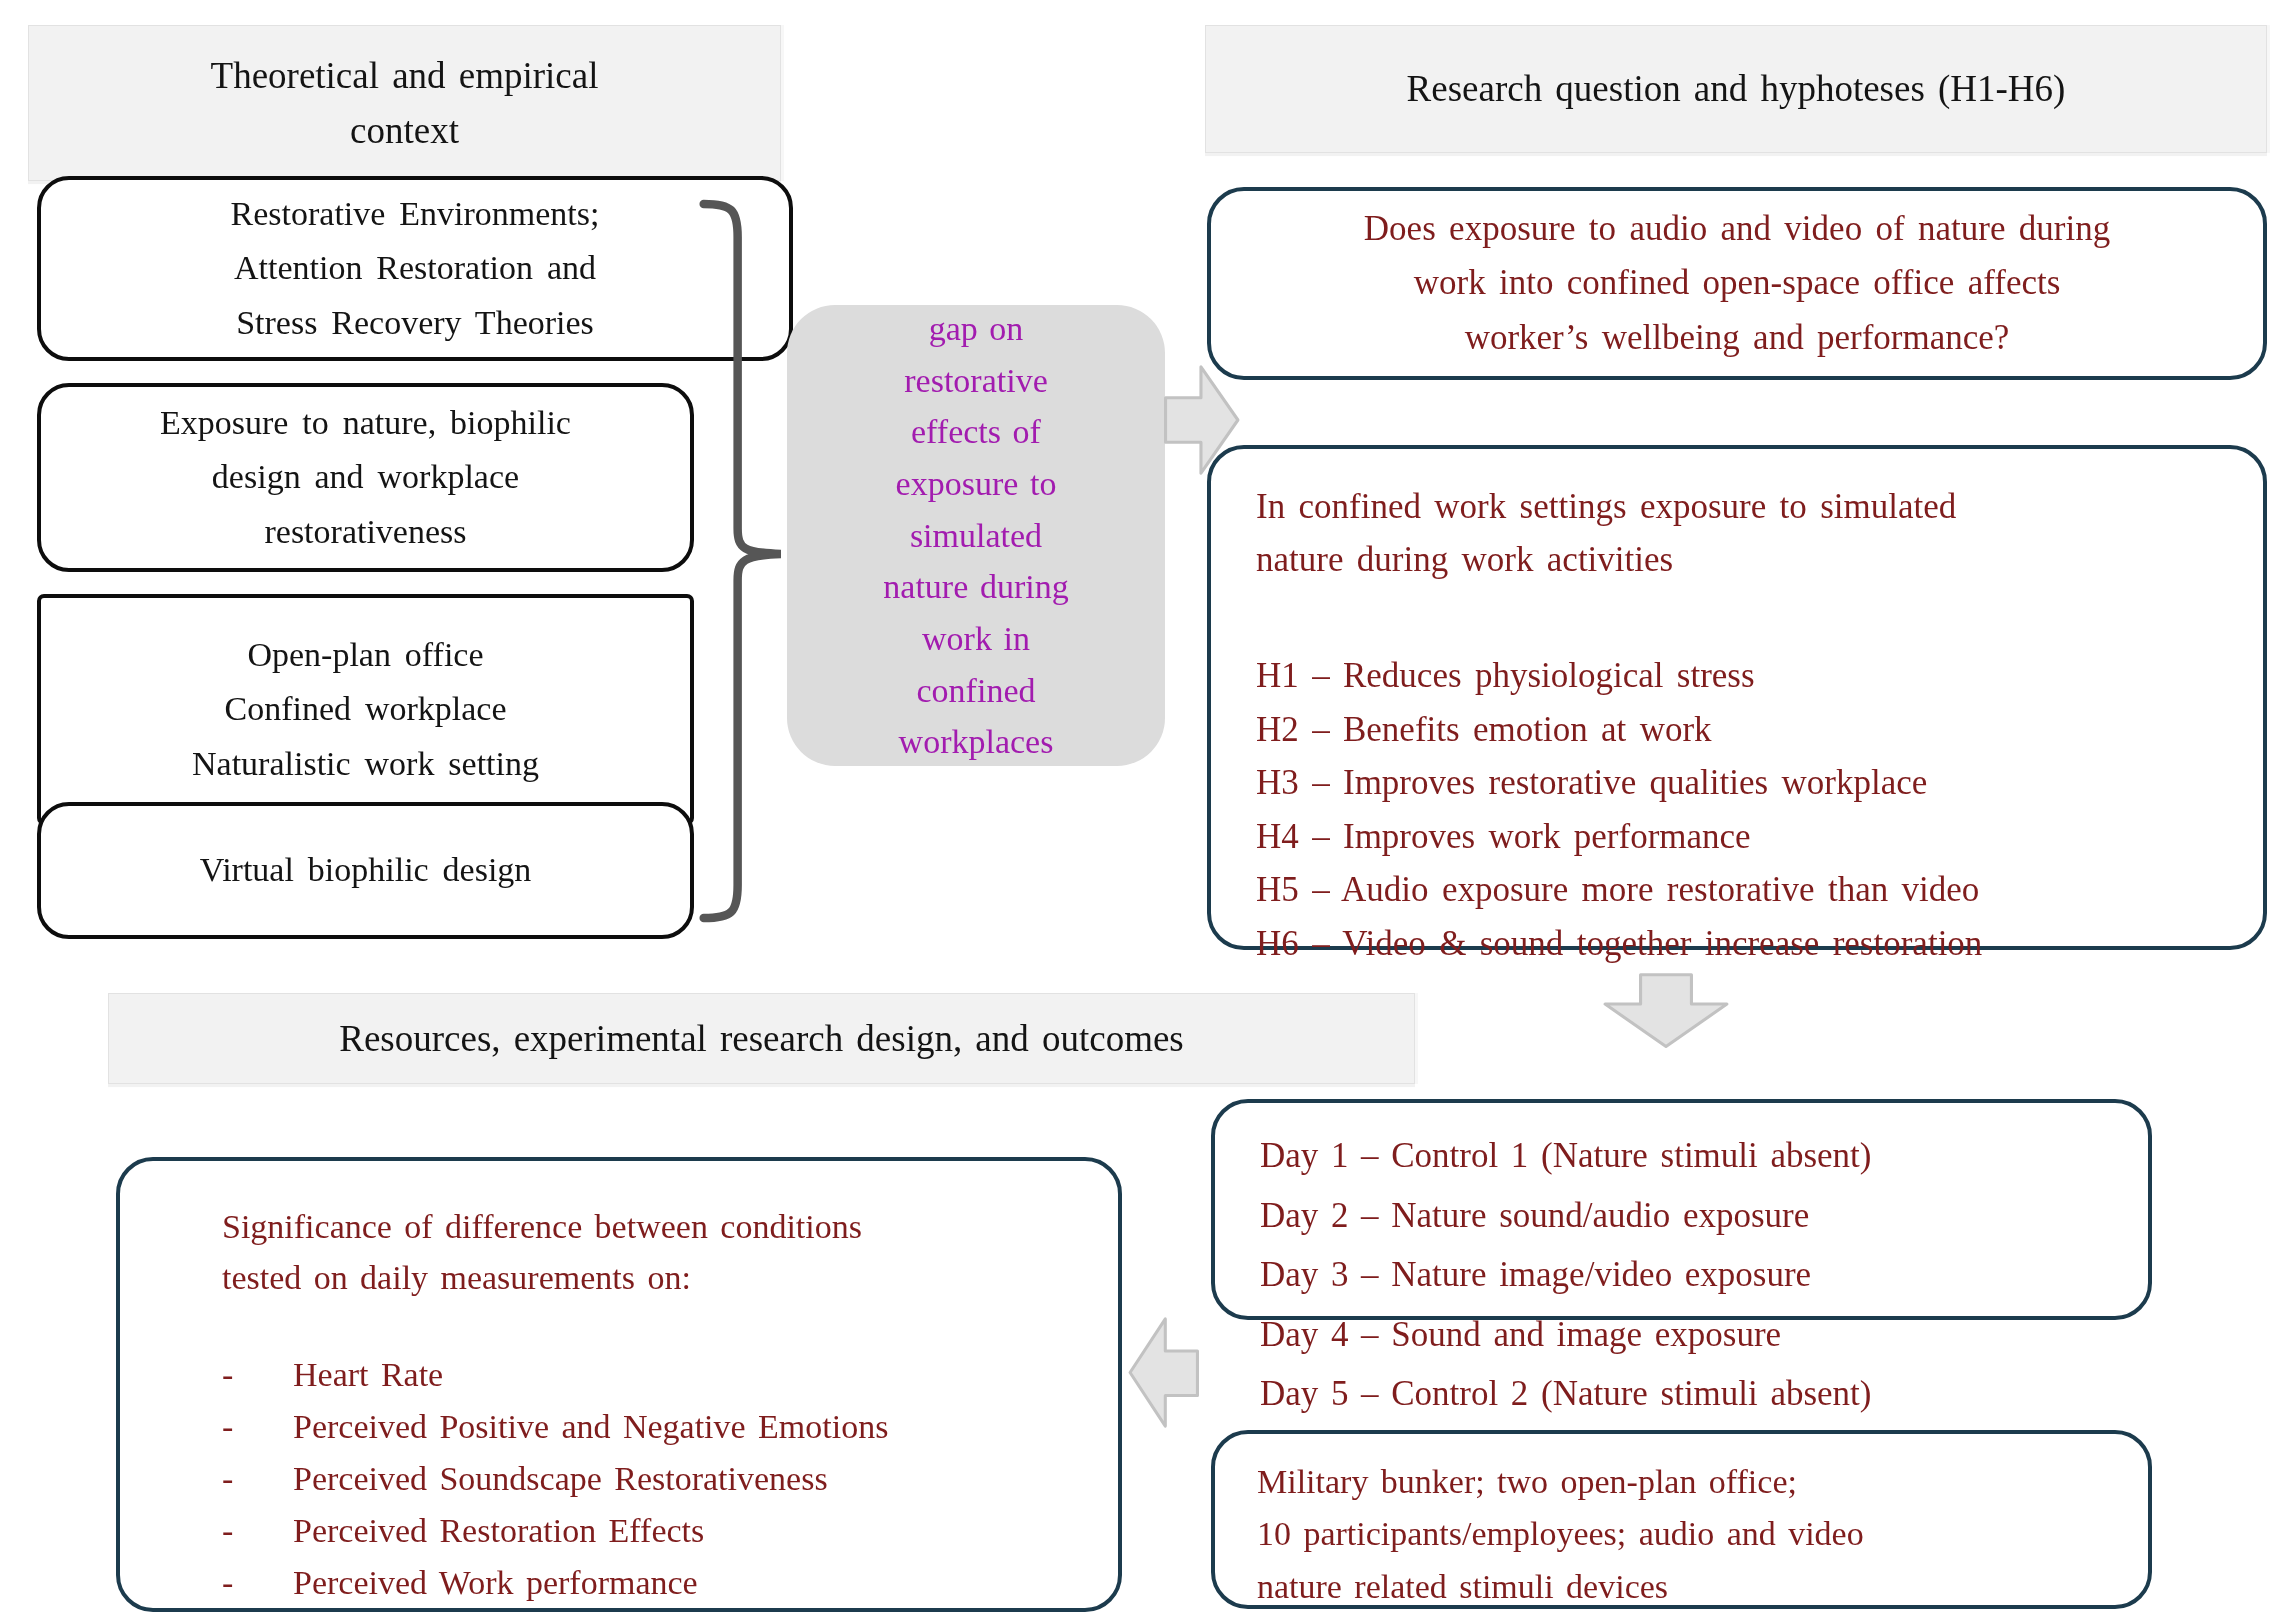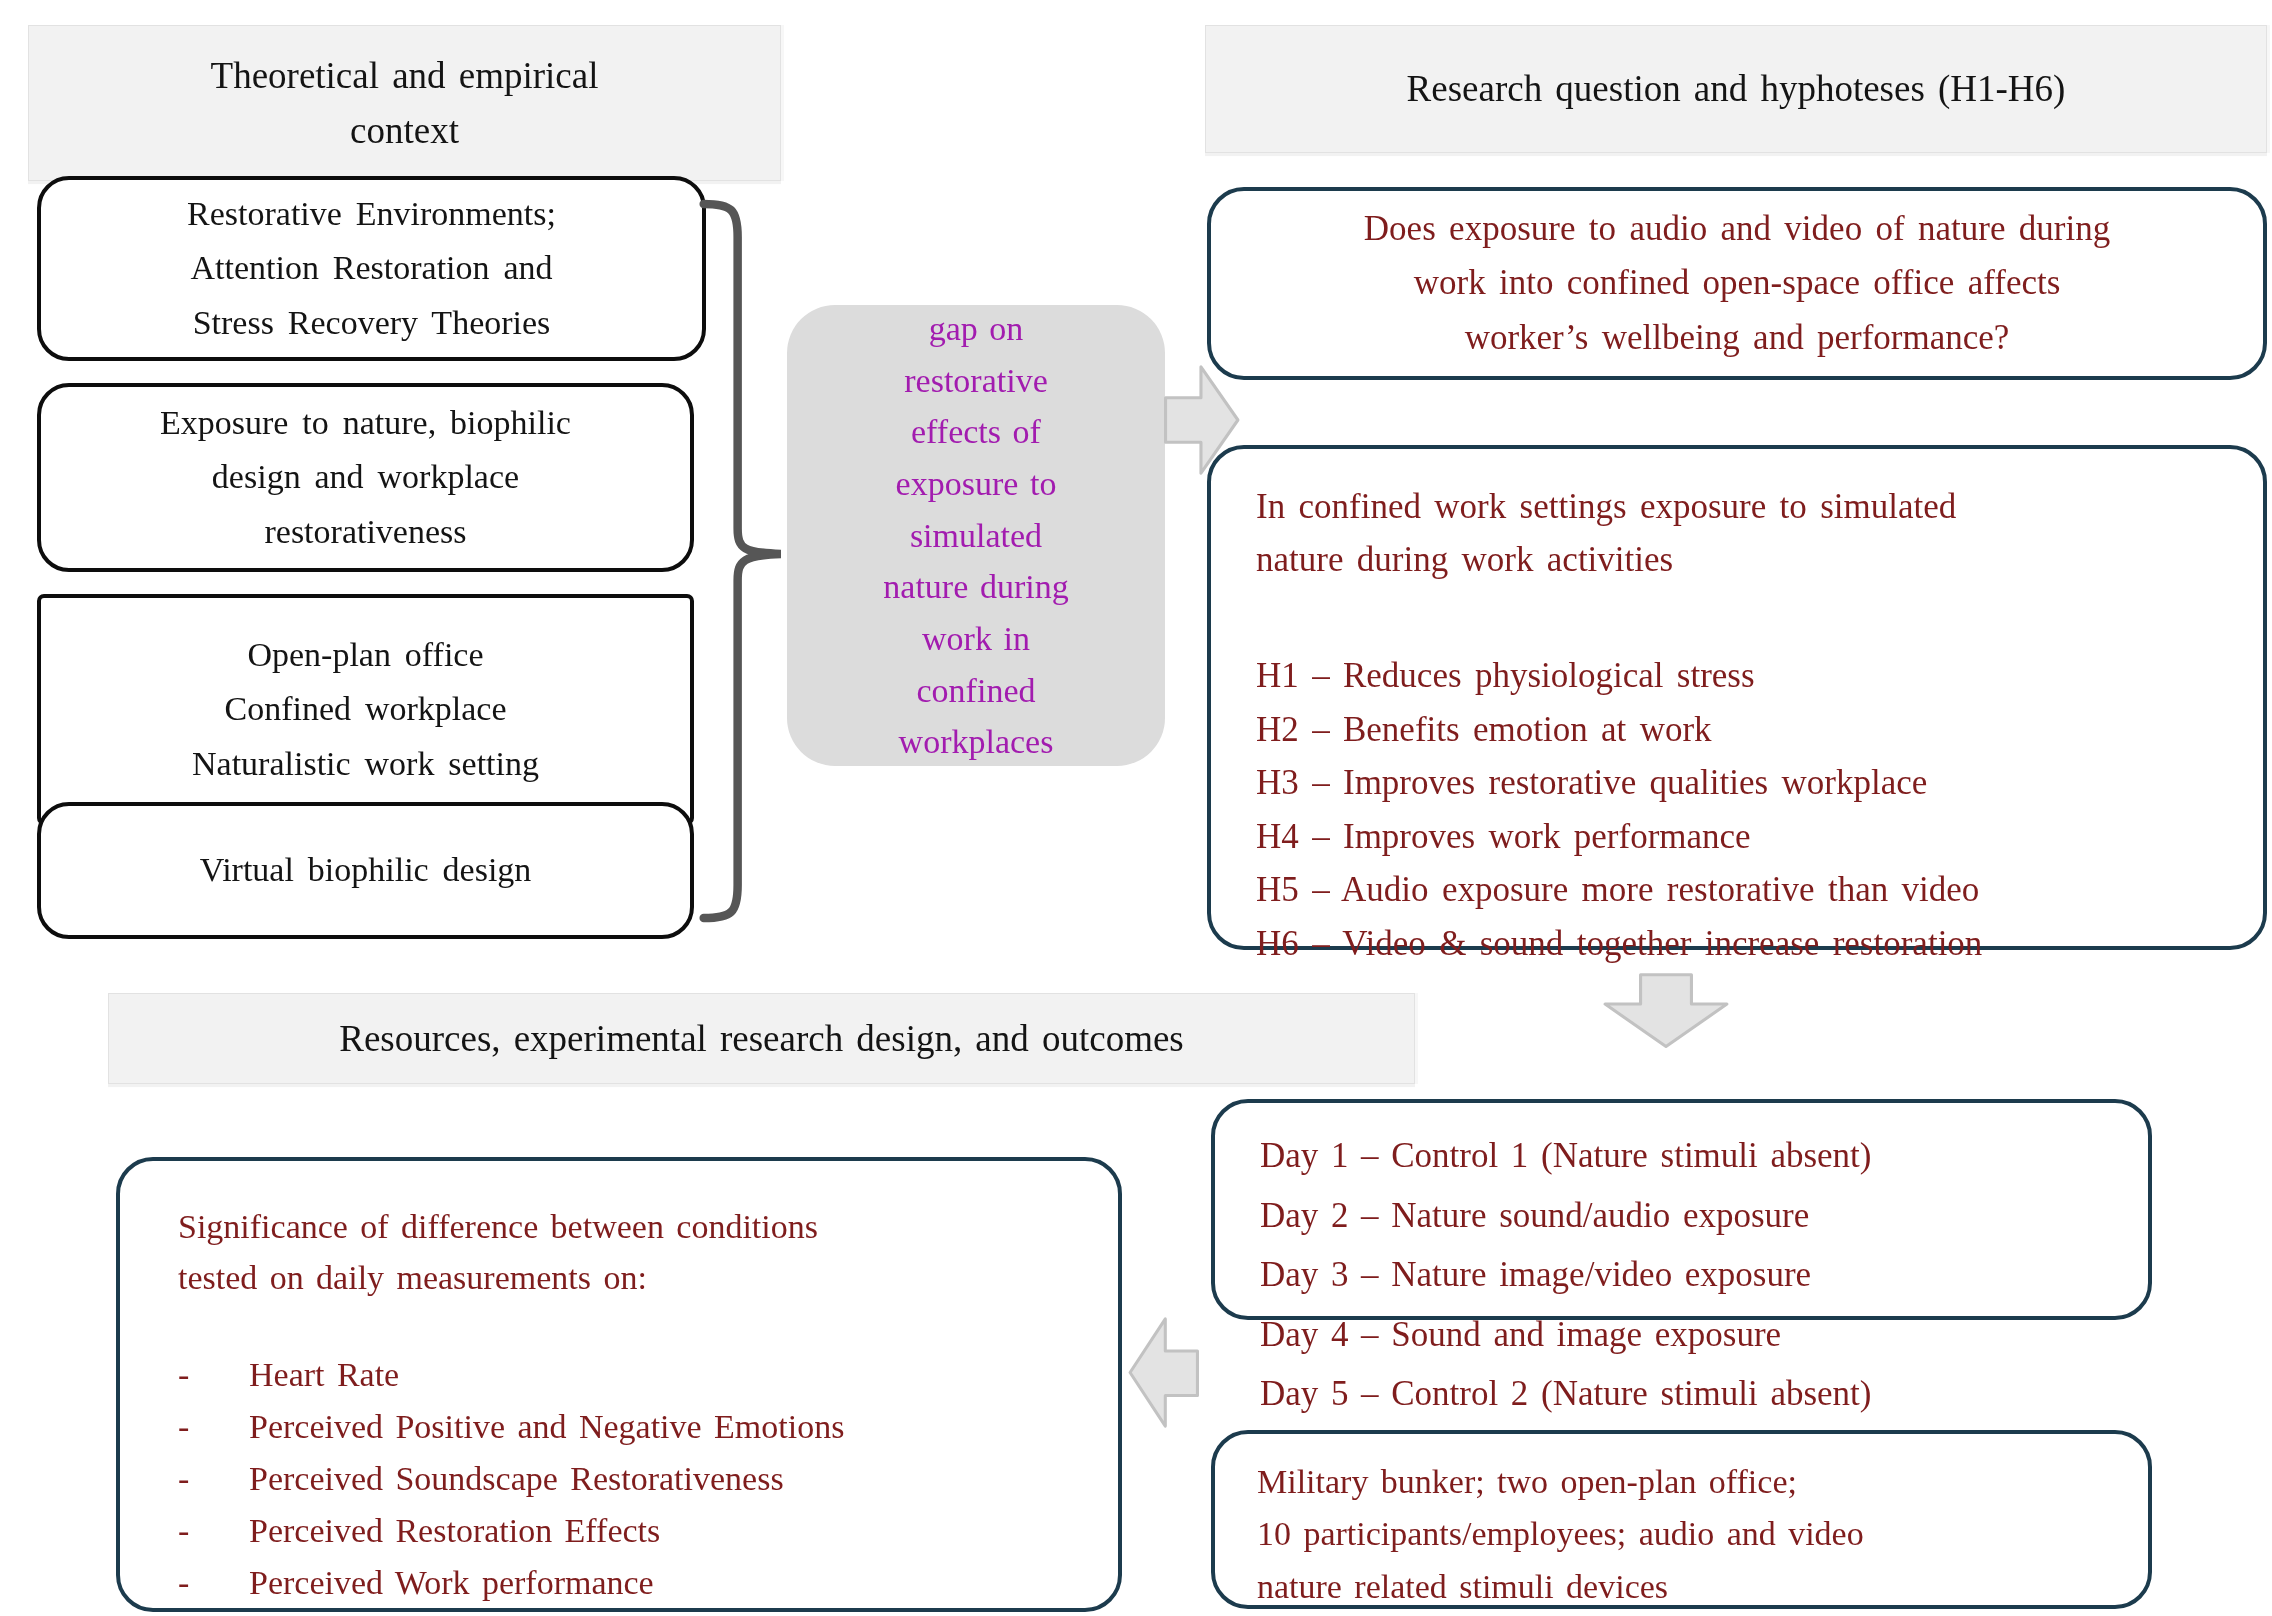--- a/index.html
+++ b/index.html
@@ -47,21 +47,21 @@
 
   .hyp { padding:32px 23px 0 45px; font-size:35px; line-height:1.5; word-spacing:4.6px; }
   .hyp .intro { margin-bottom:63px; }
   .hyp .hline { line-height:1.53; }
 
   .days { padding:23px 15.4px 0 45px; font-size:35px; line-height:1.7; word-spacing:3.9px; }
   .days .dline { white-space:nowrap; }
 
   .mil { padding:21.6px 21.6px 0 42px; font-size:34px; line-height:1.55; word-spacing:3.9px; }
 
-  .sig { padding:40px 23px 0 58px; font-size:34px; line-height:1.5; word-spacing:3.9px; }
+  .sig { padding:40px 23px 0 102px; font-size:34px; line-height:1.5; word-spacing:3.9px; }
   .sig .intro { margin-bottom:46px; }
   .sig .li { display:flex; line-height:1.53; }
   .sig .dash { flex:0 0 71px; }
 
   
   .gap {
     background:#dcdcdc;
     border-radius:48px;
     display:flex; align-items:center; justify-content:center;
     text-align:center; font-size:34px; line-height:1.52;
@@ -69,21 +69,21 @@
   }
 
   svg { display:block; overflow:visible; }
 </style>
 </head>
 <body>
 
 <div class="abs hdr ml" style="left:28px; top:25px; width:753px; height:156px;">Theoretical and empirical
 context</div>
 
-<div class="abs lbox ml" style="left:37px; top:176px; width:669px; height:185px;">Restorative Environments;
+<div class="abs lbox ml" style="left:37px; top:176px; width:756px; height:185px;">Restorative Environments;
 Attention Restoration and
 Stress Recovery Theories</div>
 
 <div class="abs lbox ml" style="left:37px; top:383px; width:657px; height:189px;">Exposure to nature, biophilic
 design and workplace
 restorativeness</div>
 
 <div class="abs lbox ml" style="left:37px; top:594px; width:657px; height:231px;border-radius:7px;">Open-plan office
 Confined workplace
 Naturalistic work setting</div>

